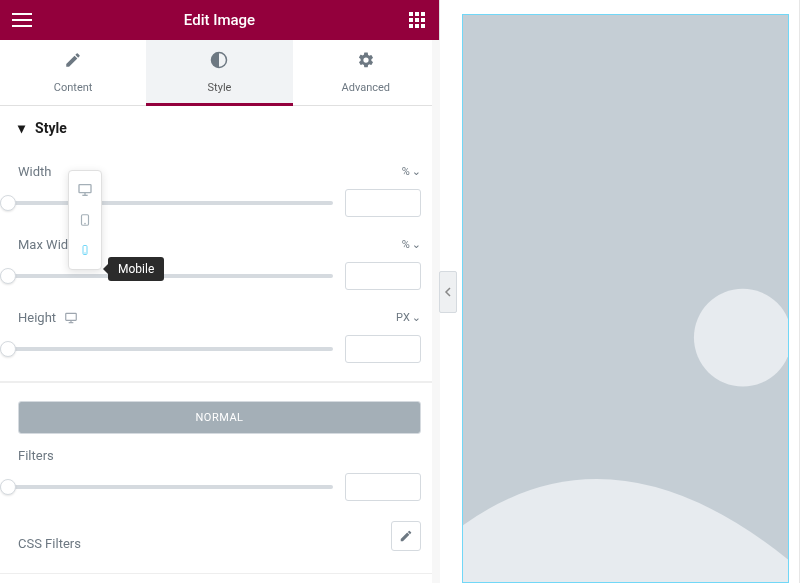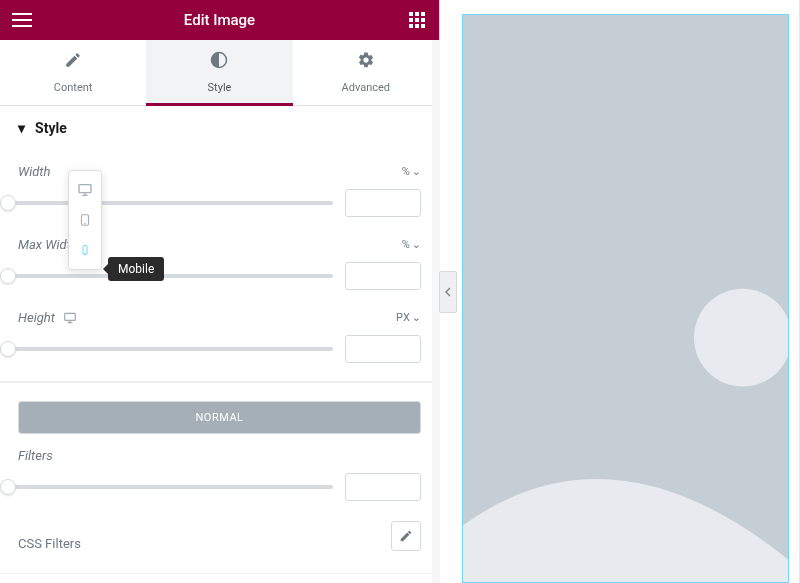--- a/index.html
+++ b/index.html
@@ -12,21 +12,21 @@
   .tabs { display: flex; border-bottom: 1px solid #e0e0e0; height: 66px; }
   .tab { flex: 1; display: flex; flex-direction: column; align-items: center; justify-content: center; gap: 12px; cursor: pointer; color: #6d7882; font-size: 11px; position: relative; }
   .tab.active { background: #f1f3f5; color: #555; }
   .tab.active::after { content:""; position:absolute; bottom:-1px; left:0; right:0; height:3px; background:#93003c; }
   .tab-icon { width: 18px; height: 18px; color: #6d7882; }
   .section { border-bottom: 1px solid #eee; }
   .section-header { display: flex; align-items: center; padding: 14px 18px; font-weight: 700; font-size: 14px; color: #1a1a1a; cursor: pointer; }
   .caret { margin-right: 10px; }
   .section-body { padding: 0 18px 12px; }
   .control-row { display: flex; align-items: center; justify-content: space-between; padding-top: 14px; font-size: 13px; color: #6d7882; position: relative; }
-  .control-label { display: flex; align-items: flex-end; gap: 8px; font-style: italic; }
+  .control-label { display: flex; align-items: flex-end; gap: 8px; }
   .device-icon { width: 14px; height: 14px; color: #9da5ae; }
   .unit-select { font-size: 11px; color: #6d7882; display: flex; align-items: center; gap: 2px; cursor: pointer; }
   .slider-row { display: flex; align-items: center; gap: 12px; margin-top: 10px; margin-bottom: 6px; }
   .slider-track { flex: 1; height: 4px; background: #d5dadf; border-radius: 2px; position: relative; margin-left: -18px; }
   .slider-thumb { width: 16px; height: 16px; background: #fff; border: 1px solid #d5dadf; border-radius: 50%; position: absolute; top: -6px; left: 0; box-shadow: 0 1px 2px rgba(0,0,0,0.1); }
   .num-input { width: 76px; height: 28px; border: 1px solid #d5dadf; border-radius: 3px; font-size: 12px; padding: 0 6px; }
   .state-tabs { display: flex; margin: 18px 0 0; border: 1px solid #d5dadf; border-radius: 3px; overflow: hidden; }
   .state-tab { flex: 1; text-align: center; padding: 9px 0; font-size: 11px; letter-spacing: 0.5px; color: #6d7882; cursor: pointer; }
   .state-tab.active { background: #a4afb7; color: #fff; }
   .filters-row { display: flex; align-items: flex-end; justify-content: space-between; padding-top: 14px; font-size: 13px; color: #6d7882; padding-bottom: 10px;}

